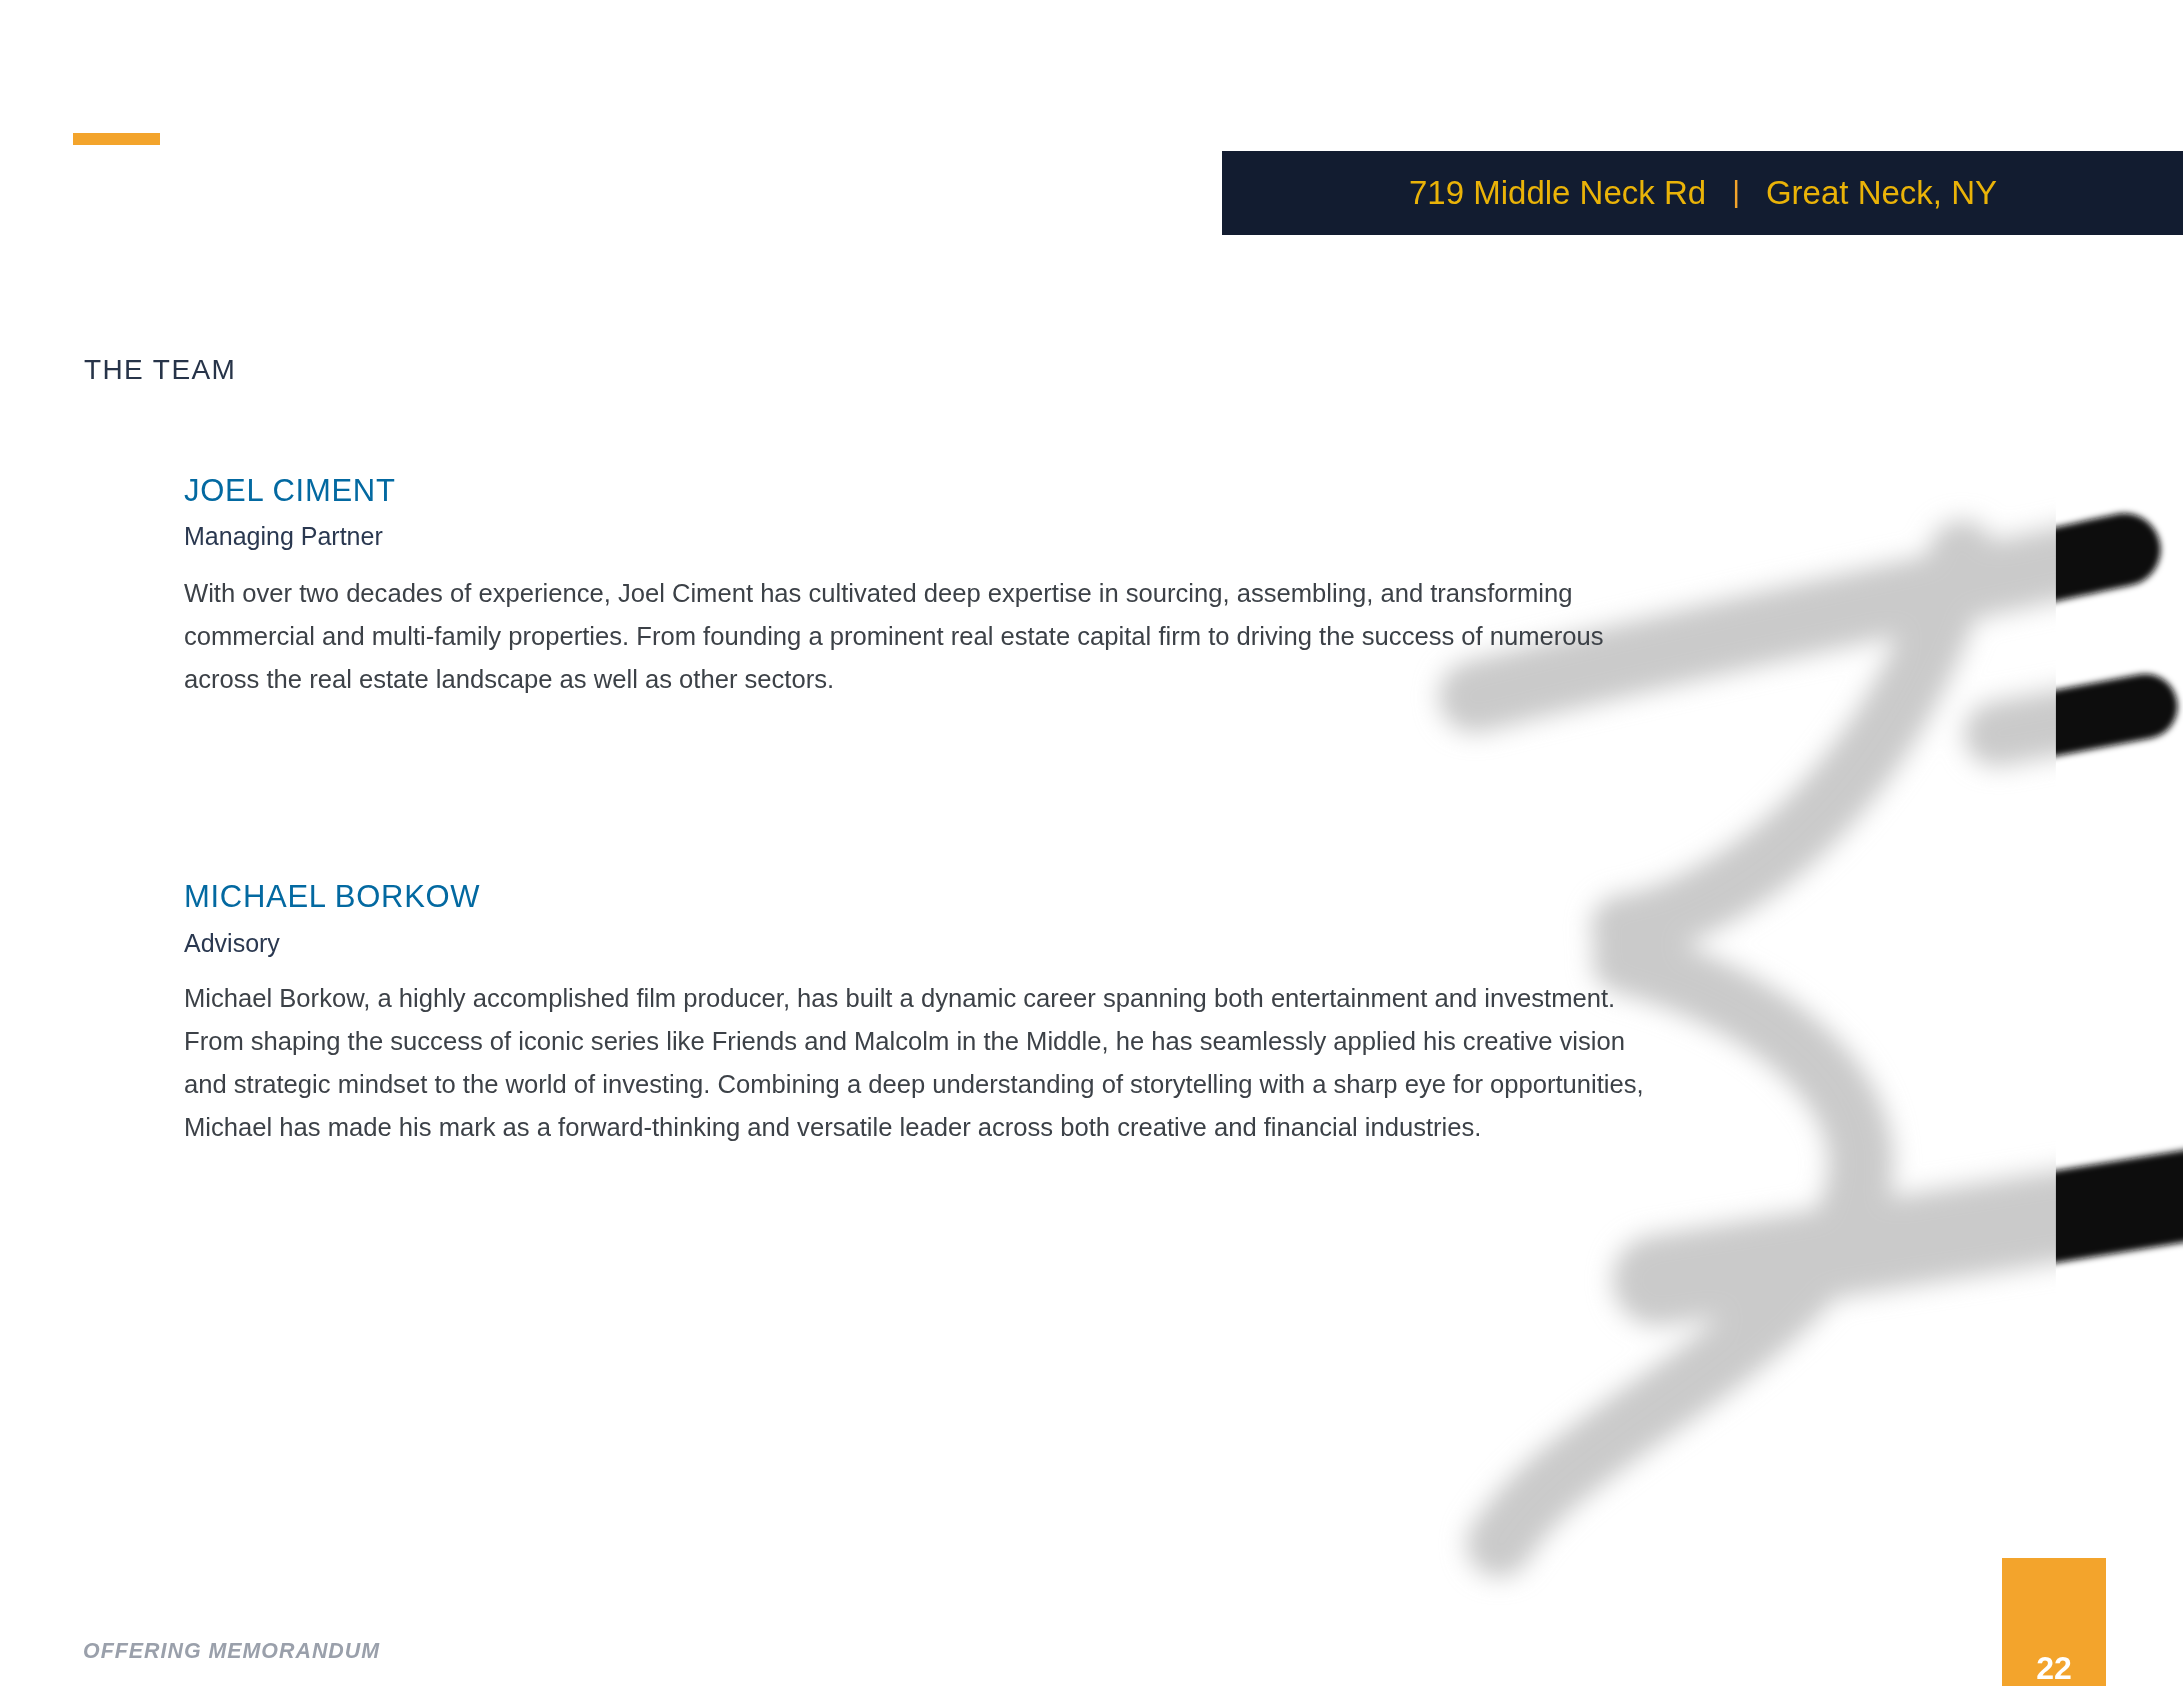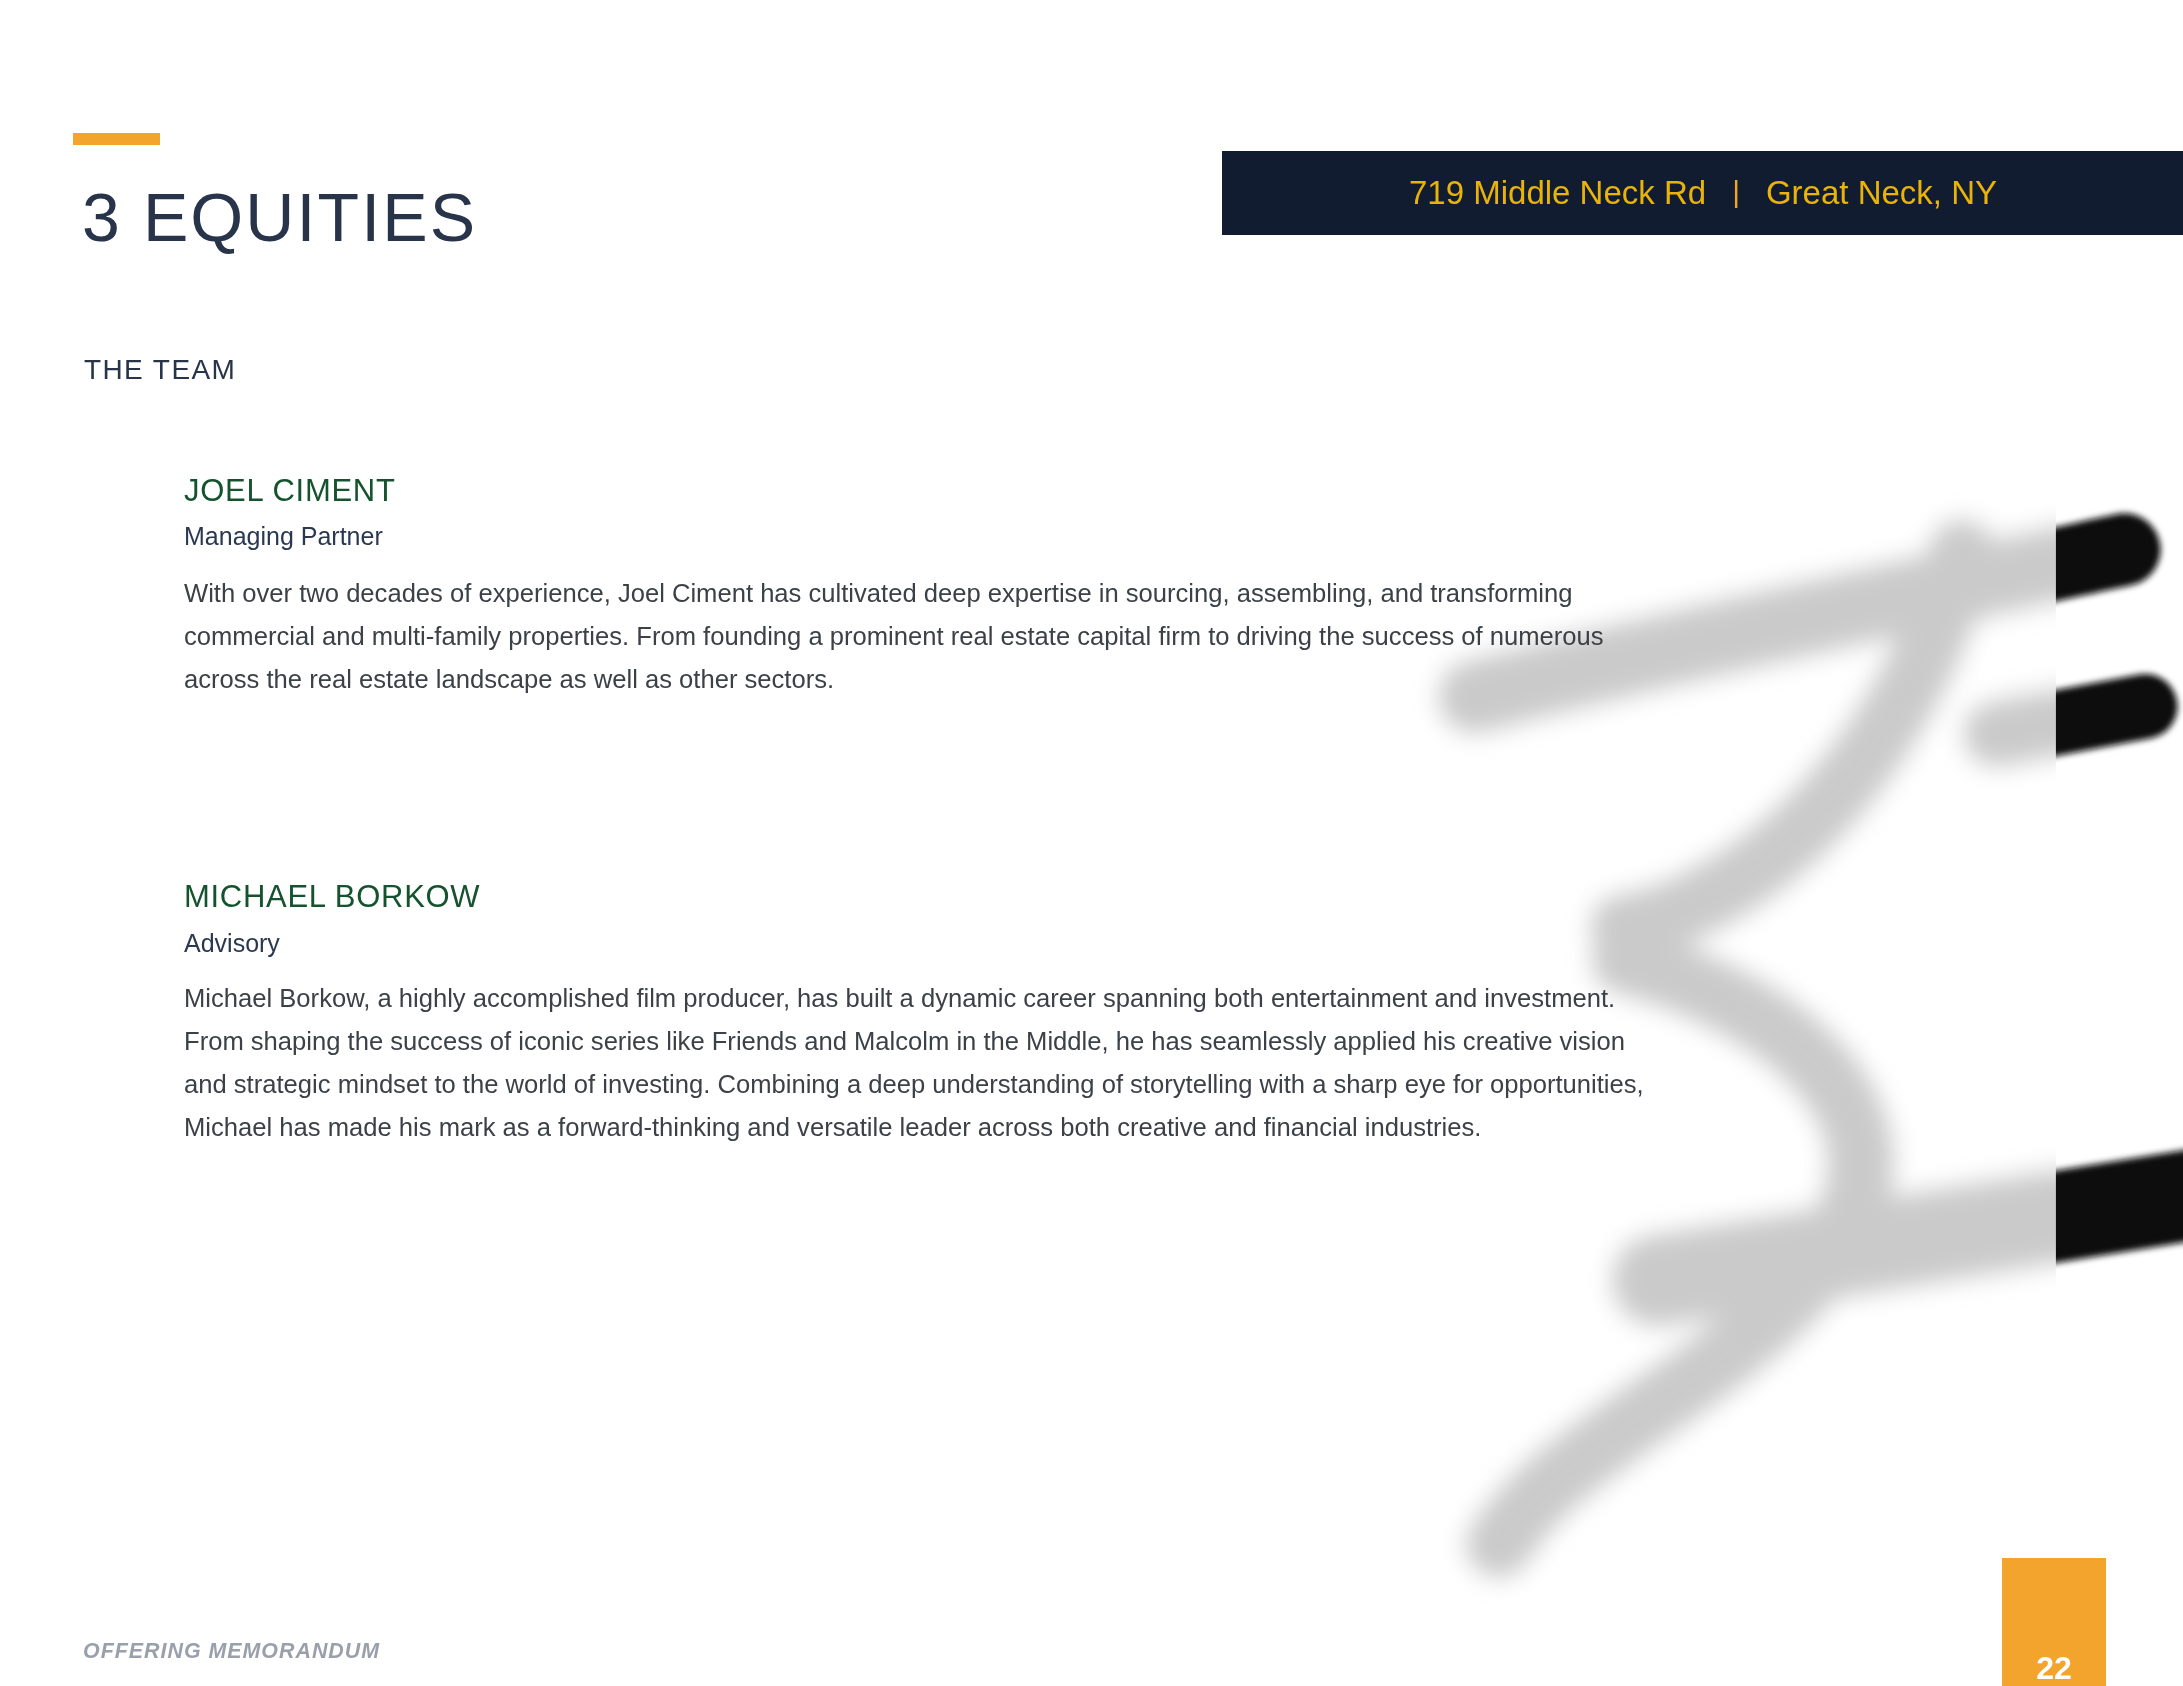--- a/index.html
+++ b/index.html
@@ -29,21 +29,21 @@
   }
   .address-bar .addr-text{color:#eab308;font-size:33px;white-space:nowrap;}
   .address-bar .addr-sep{color:#F3A42C;font-size:30px;margin:0 26px;position:relative;top:-0.7px;}
   
   .section-heading{
     position:absolute;left:84px;top:354px;
     font-size:28px;letter-spacing:1.4px;color:#273449;white-space:nowrap;
   }
   .member-name{
     position:absolute;left:184px;
-    font-size:31px;letter-spacing:0.7px;color:#14532d;white-space:nowrap;
+    font-size:31px;letter-spacing:0.7px;color:#0369a1;white-space:nowrap;
   }
   .member-role{
     position:absolute;left:184px;
     font-size:25px;color:#2A3850;white-space:nowrap;
   }
   .member-bio{
     position:absolute;left:184px;
     font-size:25.6px;line-height:43px;color:#3C4147;white-space:nowrap;
   }
   #joel-name{top:473px;}
@@ -94,21 +94,20 @@
     </defs>
     <g clip-path="url(#clip-left)" filter="url(#blur-heavy)" stroke="#CACACA">
       <use href="#logo-glyph"></use>
     </g>
     <g clip-path="url(#clip-right)" filter="url(#blur-soft)" stroke="#0C0C0C">
       <use href="#logo-glyph"></use>
     </g>
   </svg>
 
   <div class="accent-bar"></div>
-  <div class="page-title">3 EQUITIES</div>
 
   <div class="address-bar">
     <span class="addr-text">719 Middle Neck Rd</span>
     <span class="addr-sep">|</span>
     <span class="addr-text">Great Neck, NY</span>
   </div>
 
   <div class="section-heading">THE TEAM</div>
 
   <div id="joel-name" class="member-name">JOEL CIMENT</div>

